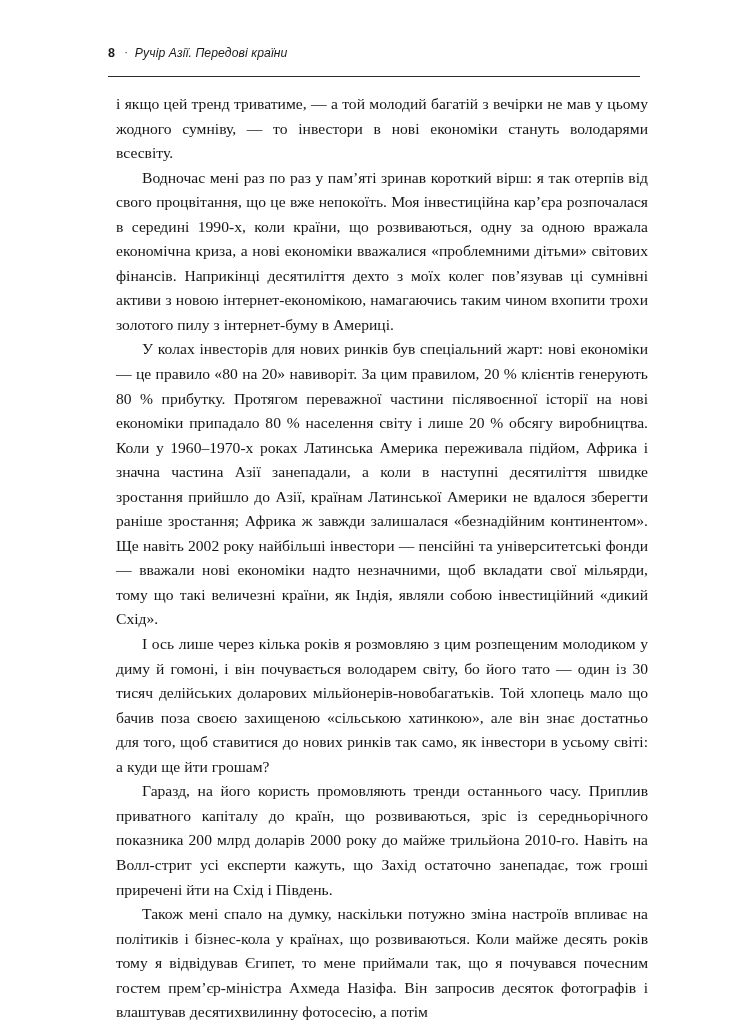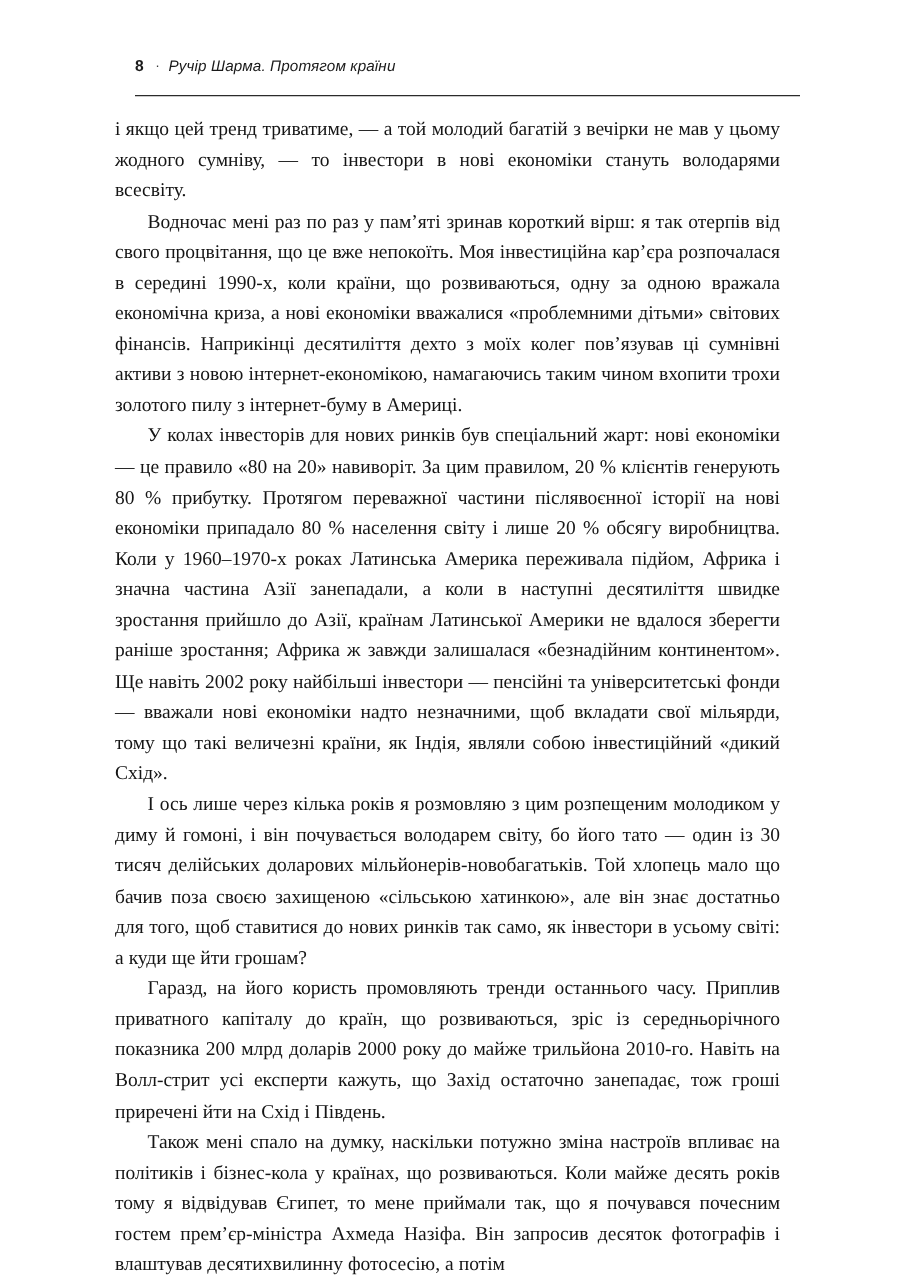--- a/index.html
+++ b/index.html
@@ -65,21 +65,21 @@
     left: 108px;
     top: 76px;
     width: 532px;
     height: 1px;
     background: #2b2b2b;
   }
 
   
   .textblock {
     position: absolute;
-    left: 92px;
+    left: 116px;
     top: 92px;
     width: 532px;
   }
 
   .textblock p {
     margin: 0;
     font-size: 15.6px;
     line-height: 24.55px;
     text-align: justify;
     text-justify: inter-word;
@@ -94,21 +94,21 @@
   }
 </style>
 </head>
 <body>
 
 <div class="page">
 
   <div class="running-head">
     <span class="folio">8</span>
     <span class="head-sep">·</span>
-    <span class="head-title">Ручір Шарма. Протягом країни</span>
+    <span class="head-title">Ручір Азії. Передові країни</span>
   </div>
 
   <div class="head-rule"></div>
 
   <div class="textblock">
     <p>і якщо цей тренд триватиме, — а той молодий багатій з вечірки не мав у цьому жодного сумніву, — то інвестори в нові економіки стануть володарями всесвіту.</p>
     <p class="indent">Водночас мені раз по раз у пам’яті зринав короткий вірш: я так отерпів від свого процвітання, що це вже непокоїть. Моя інвестиційна кар’єра розпочалася в середині 1990-х, коли країни, що розвиваються, одну за одною вражала економічна криза, а нові економіки вважалися «проблемними дітьми» світових фінансів. Наприкінці десятиліття дехто з моїх колег пов’язував ці сумнівні активи з новою інтернет-економікою, намагаючись таким чином вхопити трохи золотого пилу з інтернет-буму в Америці.</p>
     <p class="indent">У колах інвесторів для нових ринків був спеціальний жарт: нові економіки — це правило «80 на 20» навиворіт. За цим правилом, 20 % клієнтів генерують 80 % прибутку. Протягом переважної частини післявоєнної історії на нові економіки припадало 80 % населення світу і лише 20 % обсягу виробництва. Коли у 1960–1970-х роках Латинська Америка переживала підйом, Африка і значна частина Азії занепадали, а коли в наступні десятиліття швидке зростання прийшло до Азії, країнам Латинської Америки не вдалося зберегти раніше зростання; Африка ж завжди залишалася «безнадійним континентом». Ще навіть 2002 року найбільші інвестори — пенсійні та університетські фонди — вважали нові економіки надто незначними, щоб вкладати свої мільярди, тому що такі величезні країни, як Індія, являли собою інвестиційний «дикий Схід».</p>
     <p class="indent">І ось лише через кілька років я розмовляю з цим розпещеним молодиком у диму й гомоні, і він почувається володарем світу, бо його тато — один із 30 тисяч делійських доларових мільйонерів-новобагатьків. Той хлопець мало що бачив поза своєю захищеною «сільською хатинкою», але він знає достатньо для того, щоб ставитися до нових ринків так само, як інвестори в усьому світі: а куди ще йти грошам?</p>
     <p class="indent">Гаразд, на його користь промовляють тренди останнього часу. Приплив приватного капіталу до країн, що розвиваються, зріс із середньорічного показника 200 млрд доларів 2000 року до майже трильйона 2010-го. Навіть на Волл-стрит усі експерти кажуть, що Захід остаточно занепадає, тож гроші приречені йти на Схід і Південь.</p>

